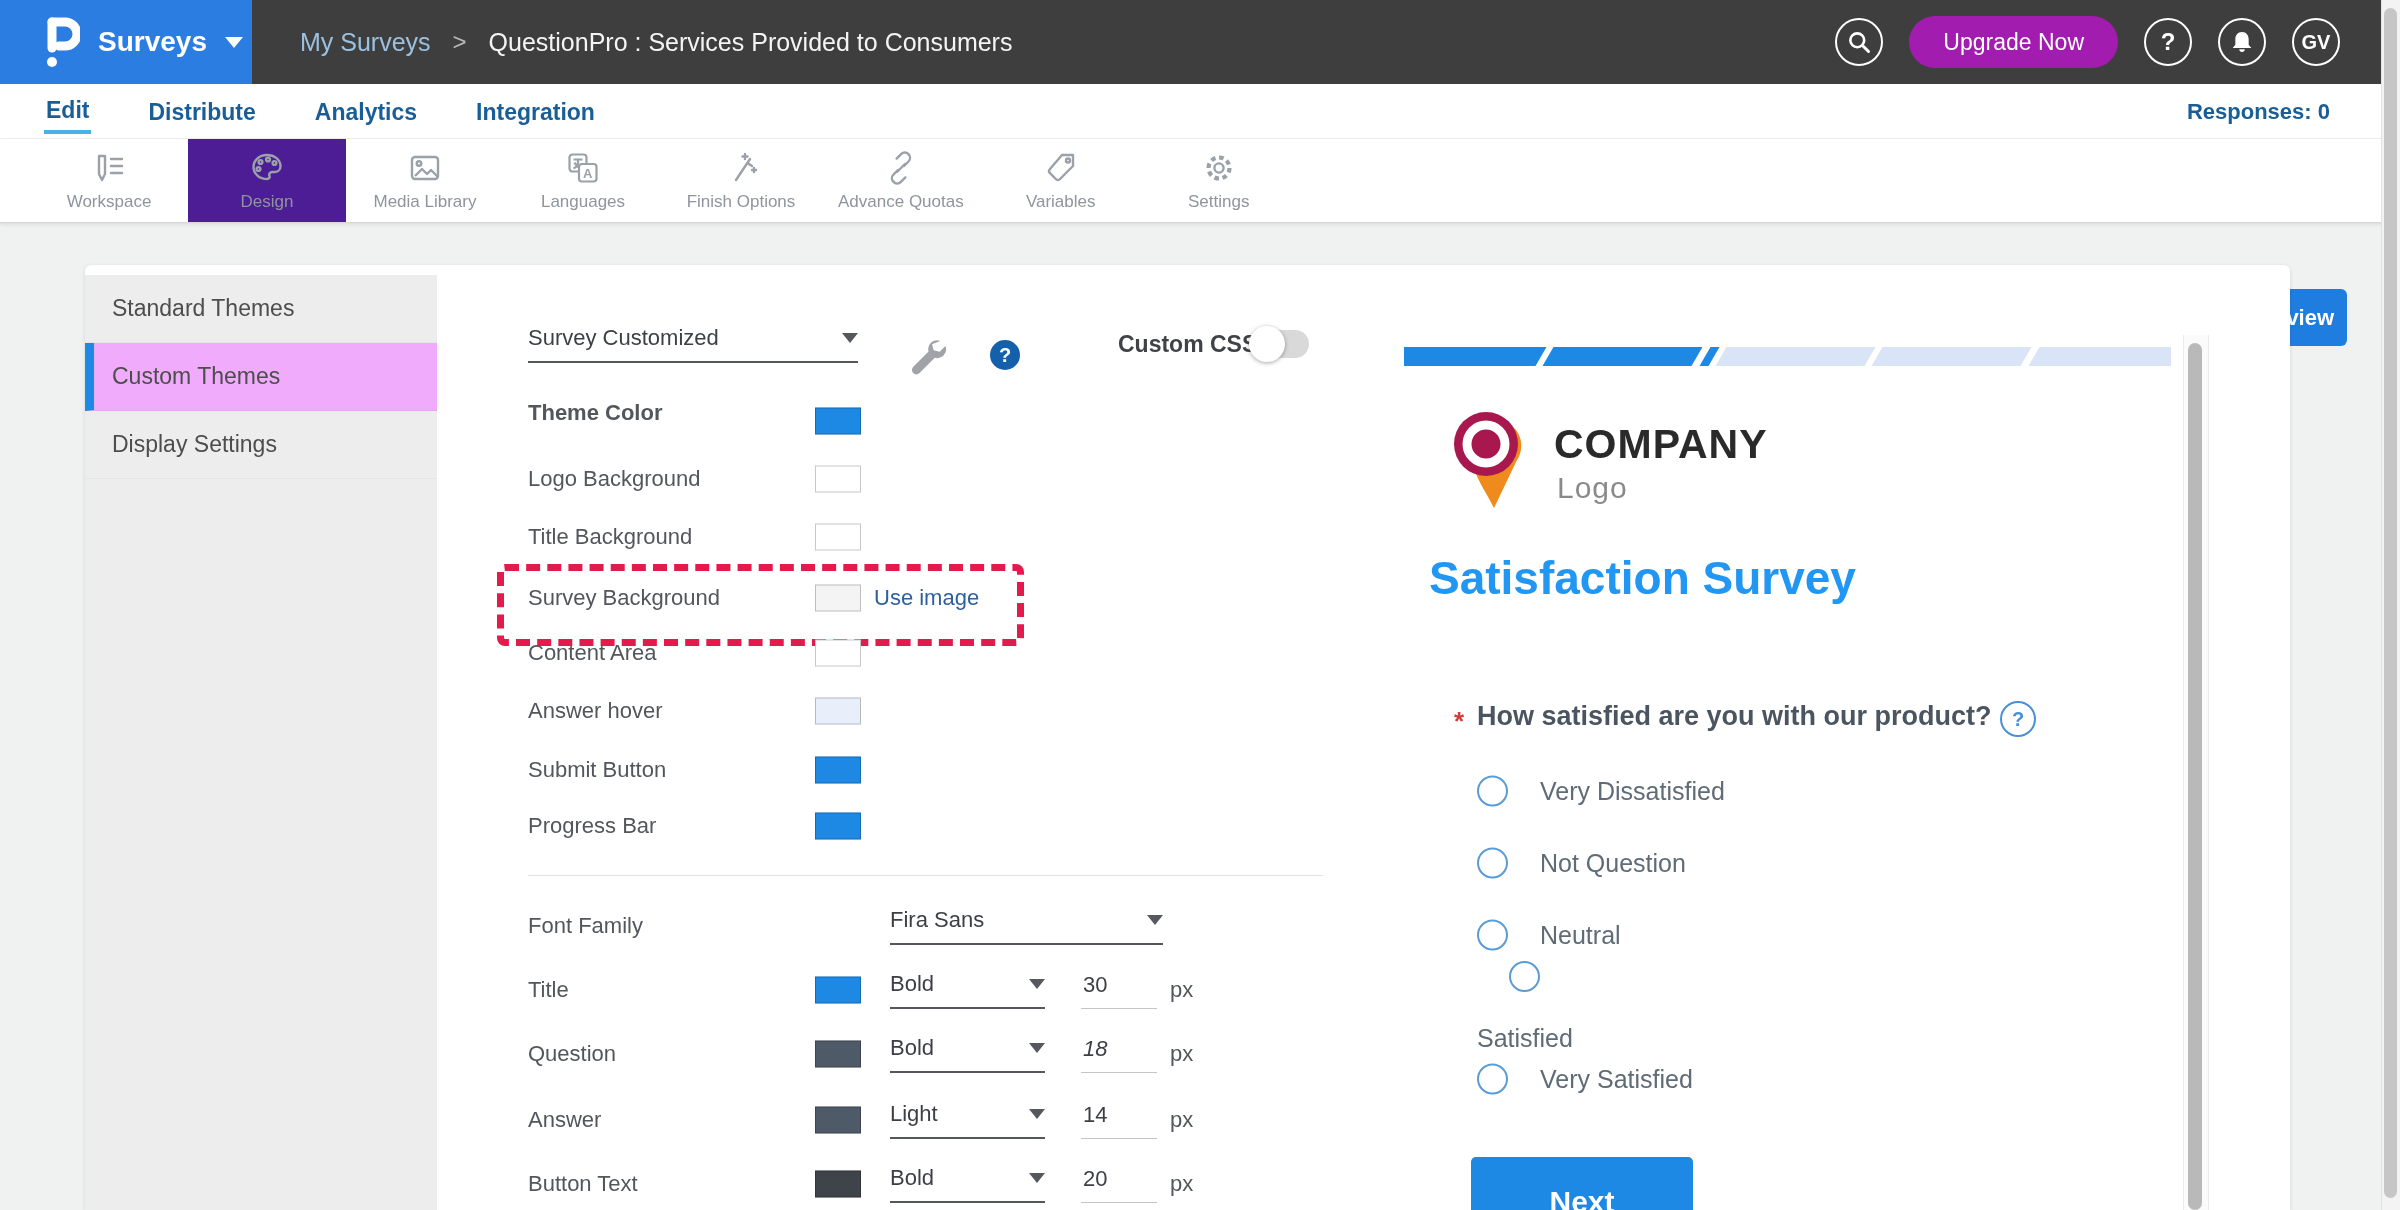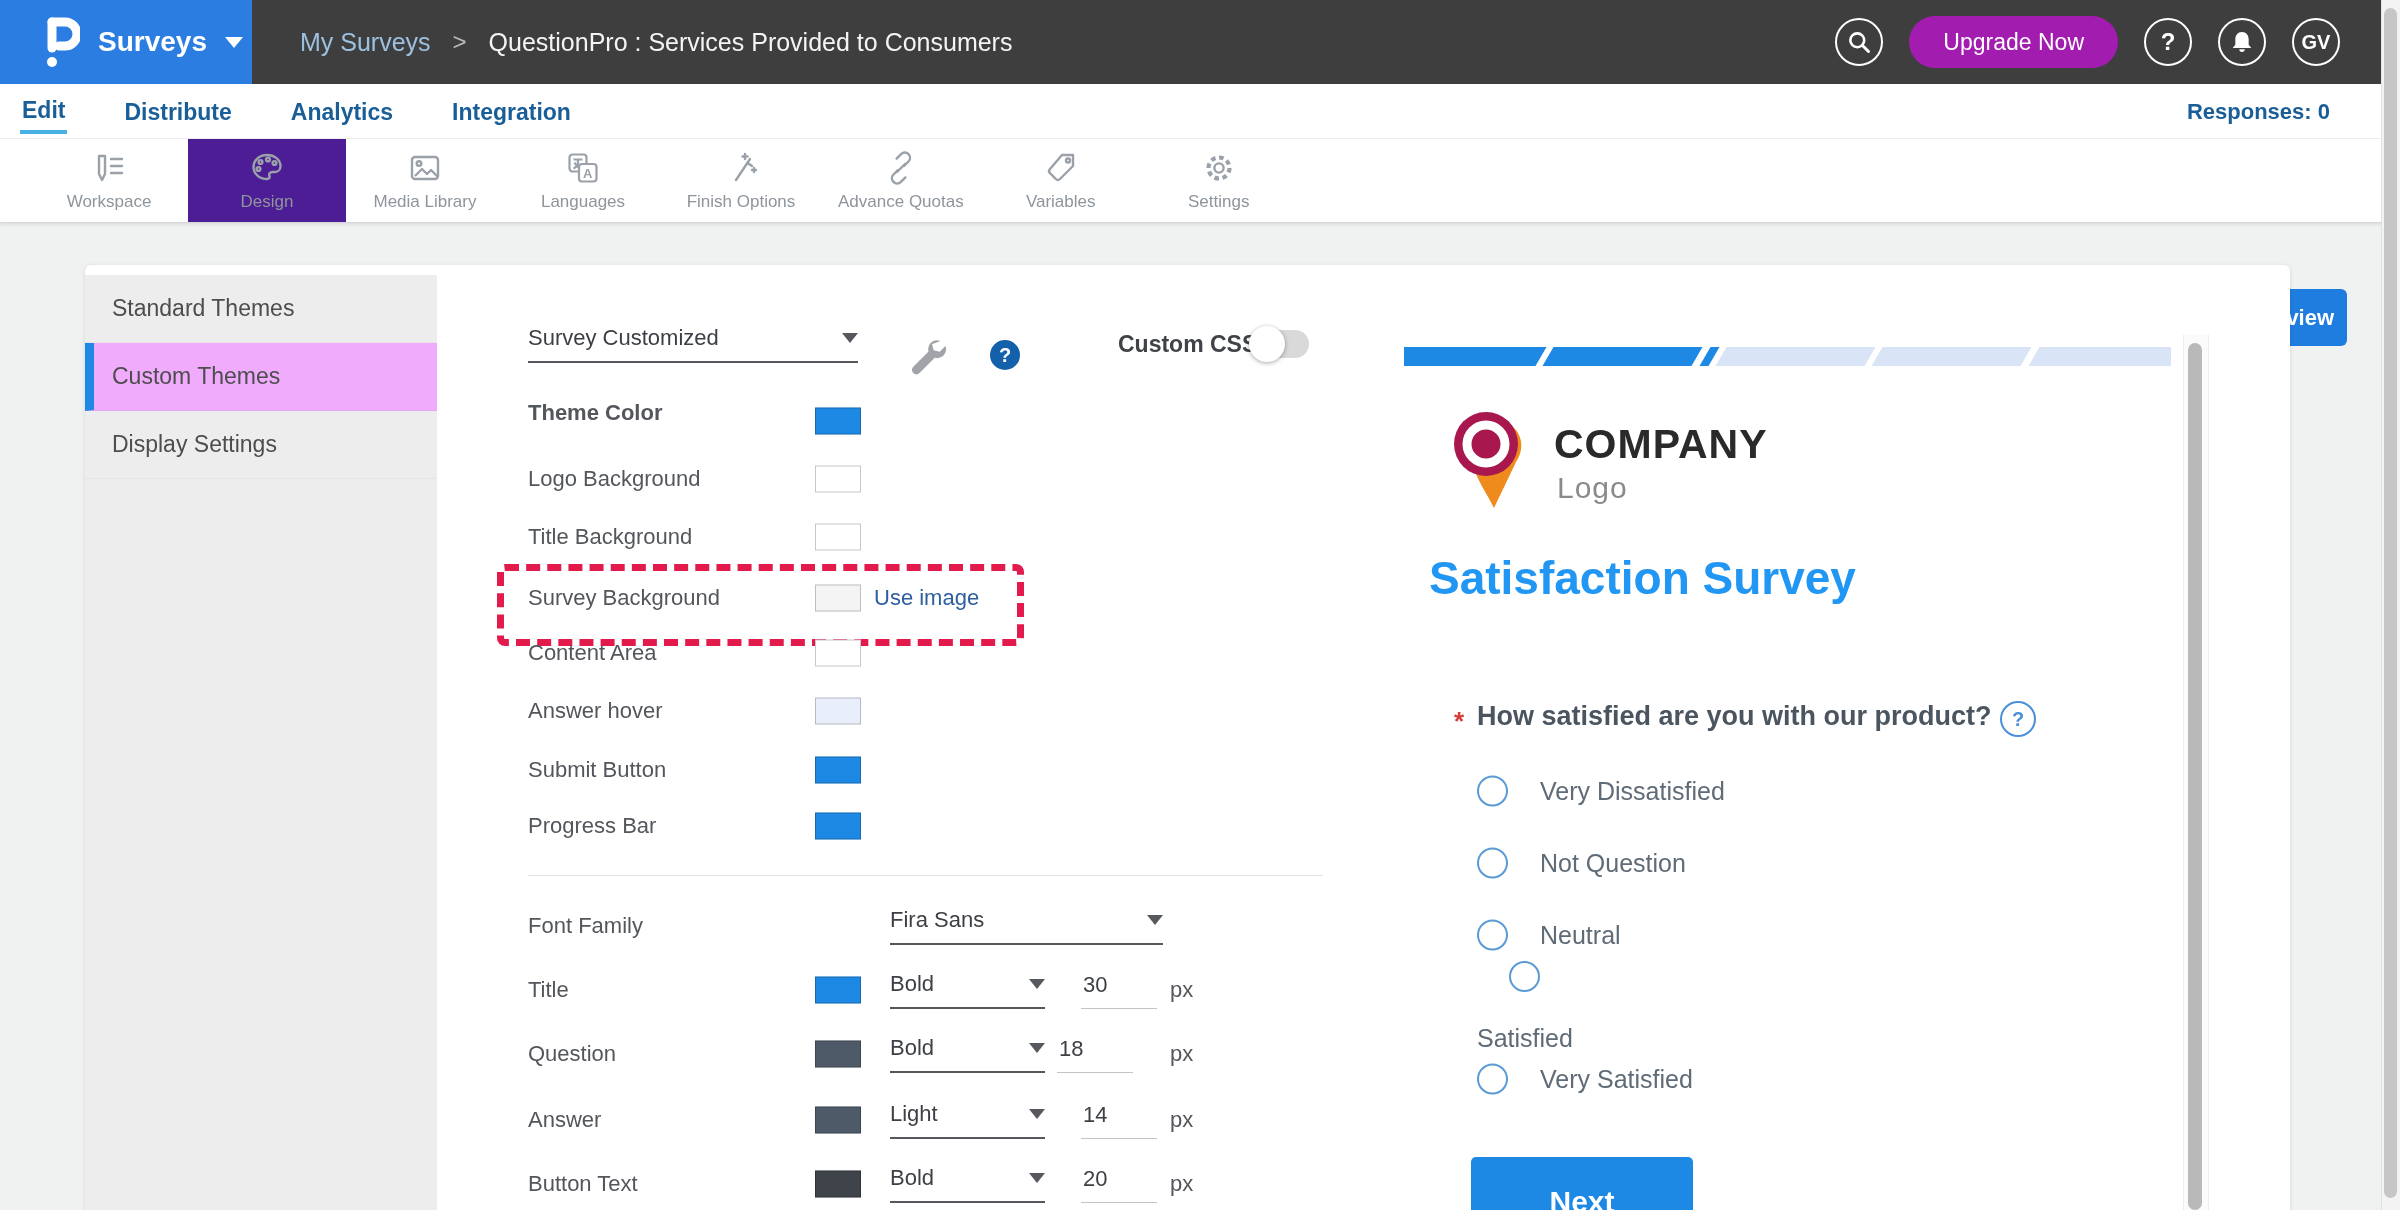--- a/index.html
+++ b/index.html
@@ -12,21 +12,21 @@
   .brand-label{color:#fff;font-size:28px;font-weight:700;}
   .caret-dn{width:0;height:0;border-left:9px solid transparent;border-right:9px solid transparent;border-top:11px solid #fff;}
   .crumbs{position:absolute;left:300px;top:0;height:84px;display:flex;align-items:center;gap:22px;}
   .crumb-link{color:#9cc1e0;font-size:25px;cursor:pointer;}
   .crumb-sep{color:#b9b9b9;font-size:24px;}
   .crumb-title{color:#f4f4f4;font-size:25px;}
   .hdr-right{position:absolute;right:60px;top:0;height:84px;display:flex;align-items:center;gap:26px;}
   .ring{width:48px;height:48px;border:2.5px solid #fff;border-radius:50%;display:flex;align-items:center;justify-content:center;color:#fff;font-weight:700;cursor:pointer;box-sizing:border-box;}
   .upgrade{height:52px;padding:0 34px;background:#a21caf;border:none;border-radius:26px;color:#fff;font-size:23px;font-weight:400;font-family:inherit;cursor:pointer;}
   
-  .tabsrow{position:absolute;left:0;top:84px;width:2400px;height:55px;background:#fff;display:flex;align-items:center;padding-left:20px;gap:55px;box-sizing:border-box;border-bottom:1px solid #ececec;}
+  .tabsrow{position:absolute;left:0;top:84px;width:2400px;height:55px;background:#fff;display:flex;align-items:center;padding-left:44px;gap:55px;box-sizing:border-box;border-bottom:1px solid #ececec;}
   .tab{font-size:23px;font-weight:700;color:#1a5e97;cursor:pointer;padding:8px 2px 6px;}
   .tab.active{border-bottom:4px solid #49b2e4;}
   .responses{position:absolute;right:70px;top:84px;height:55px;display:flex;align-items:center;font-size:22px;font-weight:700;color:#1a5e97;}
   
   .toolbar{position:absolute;left:0;top:139px;width:2400px;height:83px;background:#fff;border-bottom:1px solid #d7d7d7;box-shadow:0 2px 3px rgba(0,0,0,.08);}
   .toolitems{position:absolute;left:30px;top:0;height:83px;display:flex;}
   .toolitem{height:83px;min-width:122px;padding:0 18px;display:flex;flex-direction:column;align-items:center;justify-content:center;gap:6px;color:#8e959c;cursor:pointer;}
   .toolitem.active{background:#4c1d95;}
   .toolitem .lbl{font-size:17px;white-space:nowrap;}
   .tbicon{width:36px;height:36px;color:#9aa1a8;}
@@ -292,21 +292,21 @@
       </div>
       <input class="sizeinp" style="left: 996px; top: 725px;" value="30">
       <div class="pxu" style="top:725px;">px</div>
 
       <div class="plabel" style="top:789px;">Question</div>
       <div class="swatch" style="top: 789px; background-color: rgb(78, 90, 104);"></div>
       <div class="usel" style="left:805px;top:789px;width:155px;">
         <span class="val">Bold</span>
         <span class="dcaret"></span>
       </div>
-      <input class="sizeinp" style="left: 972px; top: 789px;" value="18">
+      <input class="sizeinp" style="left: 996px; top: 789px; font-style: italic;" value="18">
       <div class="pxu" style="top:789px;">px</div>
 
       <div class="plabel" style="top:855px;">Answer</div>
       <div class="swatch" style="top: 855px; background-color: rgb(78, 90, 104);"></div>
       <div class="usel" style="left:805px;top:855px;width:155px;">
         <span class="val">Light</span>
         <span class="dcaret"></span>
       </div>
       <input class="sizeinp" style="left: 996px; top: 855px;" value="14">
       <div class="pxu" style="top:855px;">px</div>

